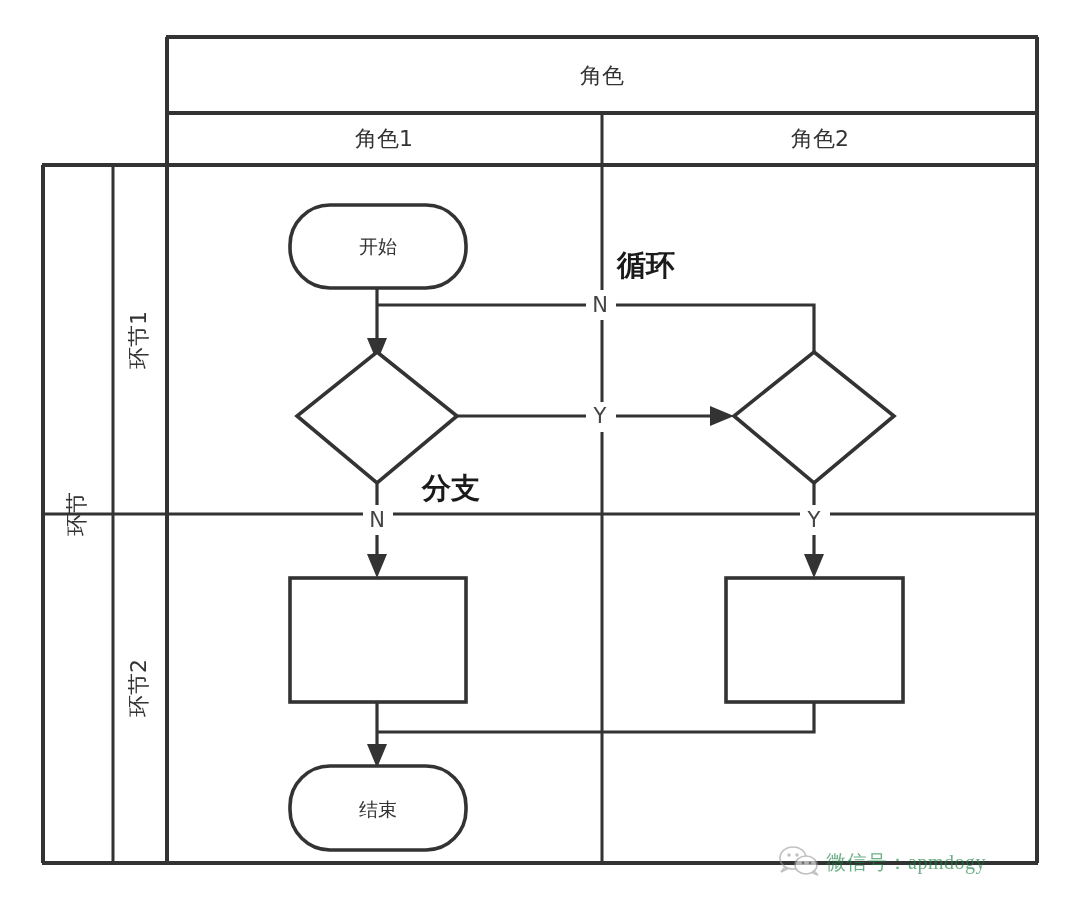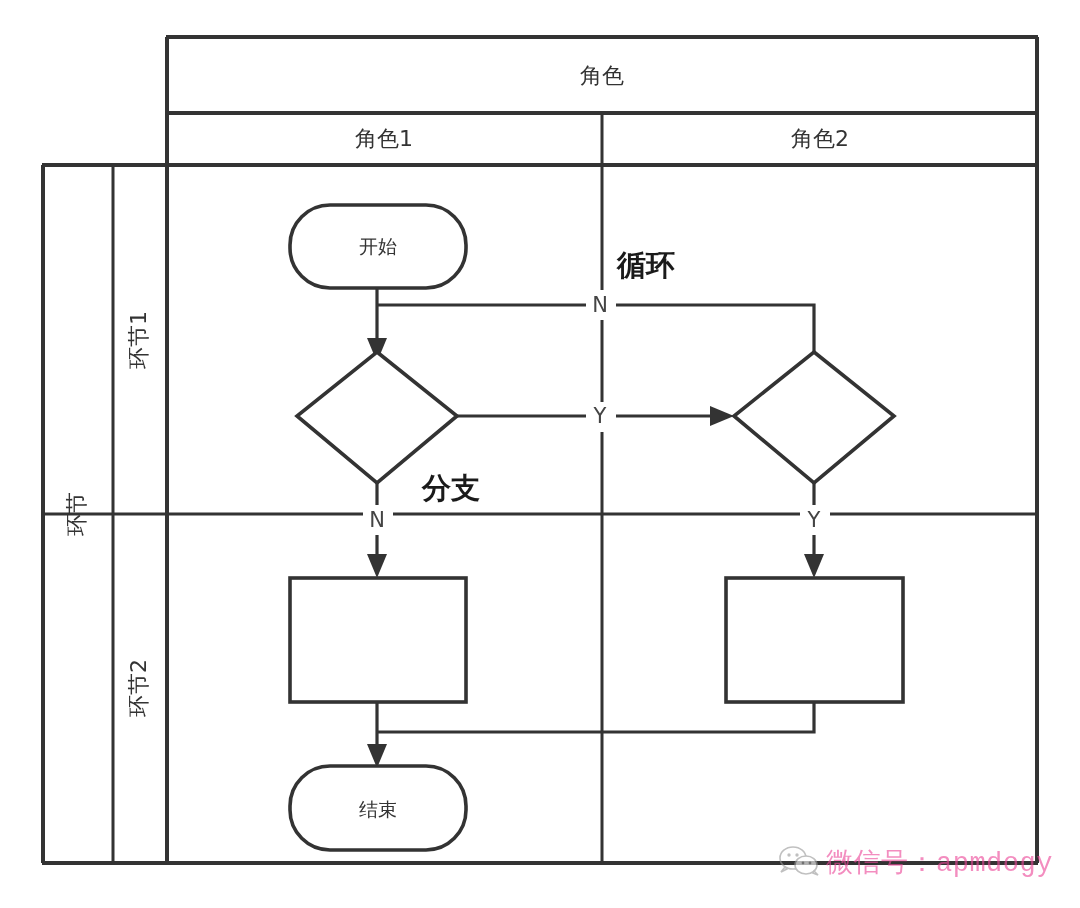--- a/index.html
+++ b/index.html
@@ -68,23 +68,23 @@
     top: 838px;
     width: 300px;
     height: 48px;
     display: flex;
     align-items: center;
     gap: 6px;
     opacity: 0.62;
     pointer-events: none;
   }
   #watermark .wm-text {
-    font-family: Liberation Mono, monospace;
-    font-size: 27px;
-    color: #ec4899;
+    font-family: Liberation Serif, serif;
+    font-size: 20px;
+    color: #15803d;
     white-space: nowrap;
     letter-spacing: 0.5px;
   }
   #watermark svg { flex: 0 0 auto; }
 </style>
 </head>
 <body>
 
 <div id="canvas">
 

